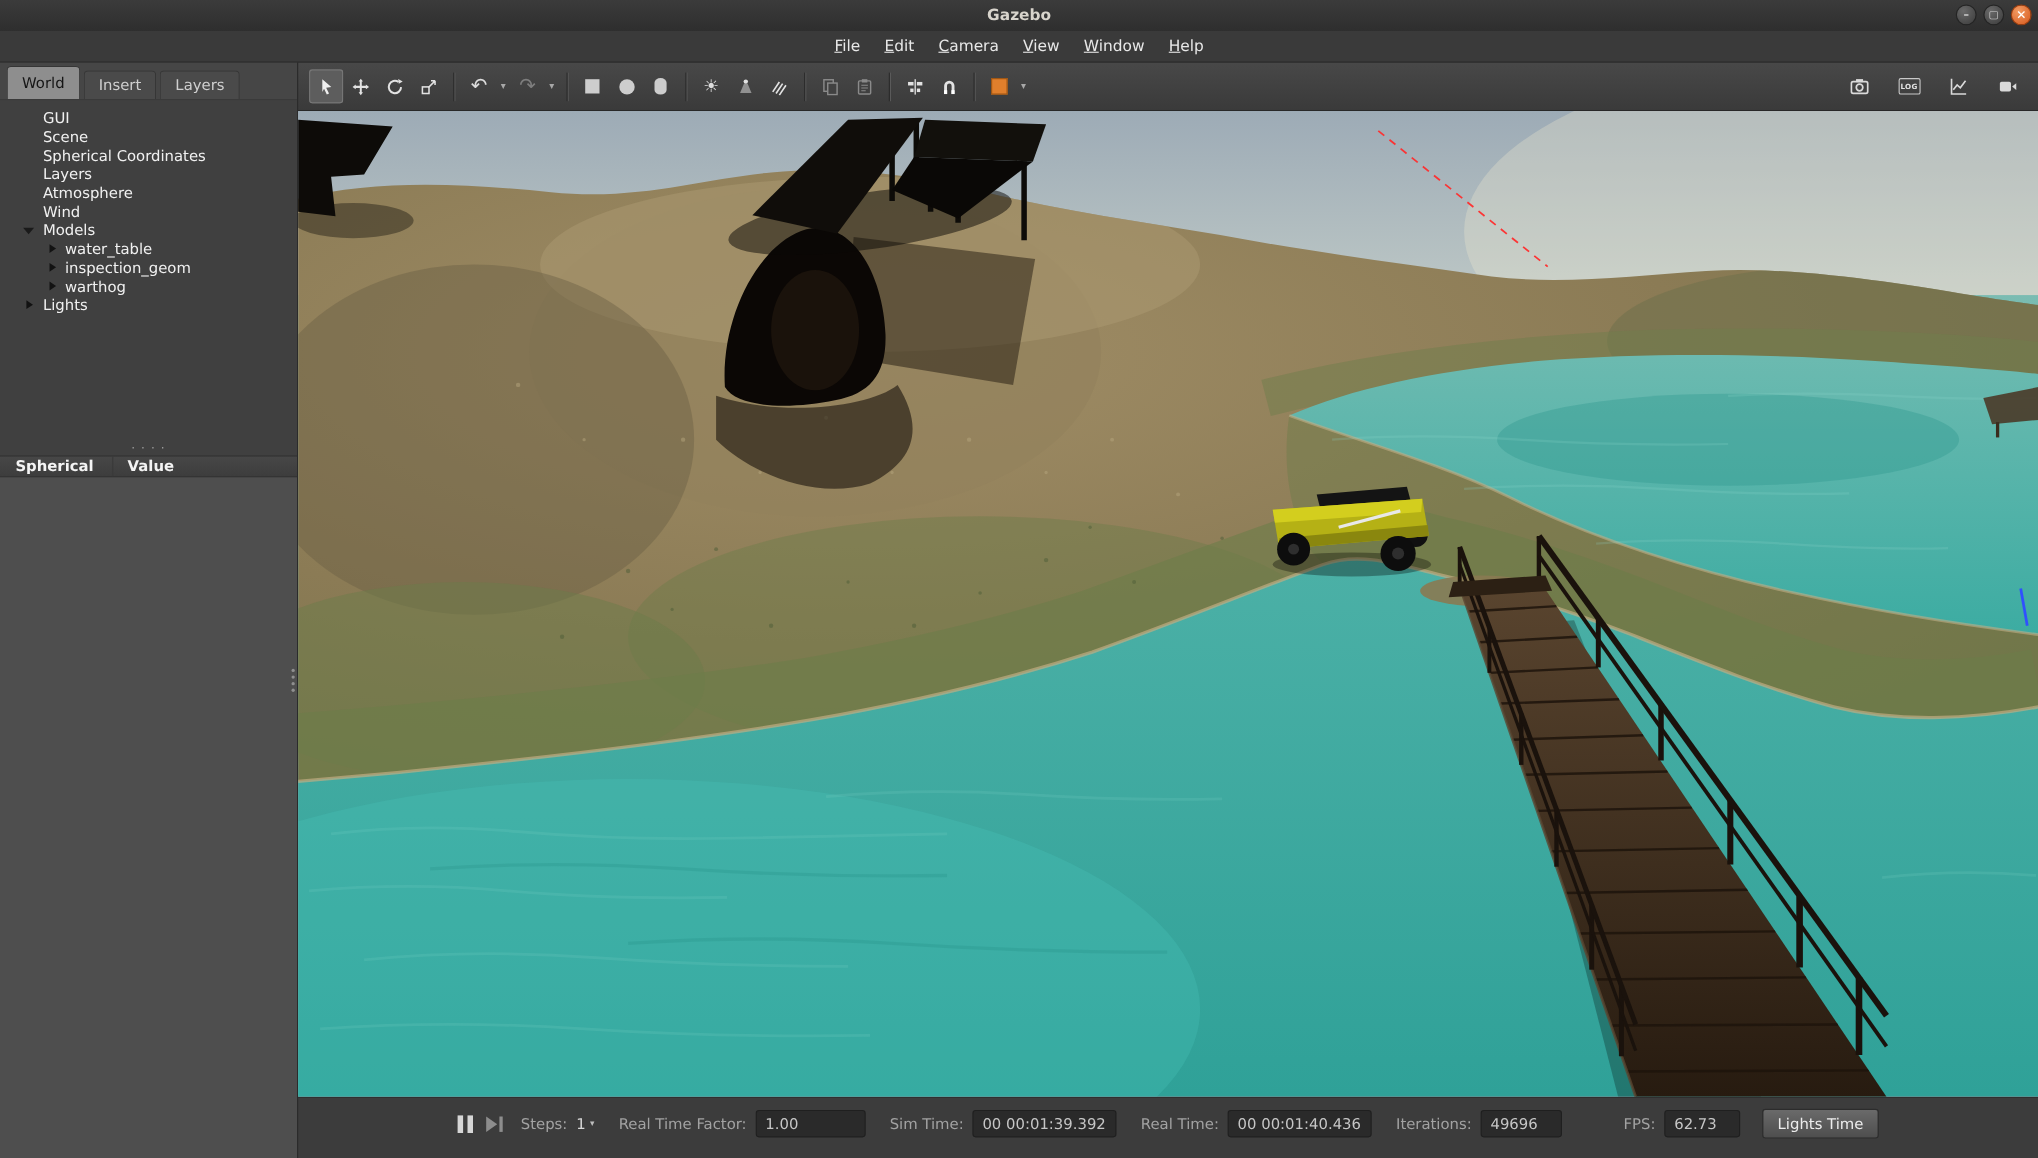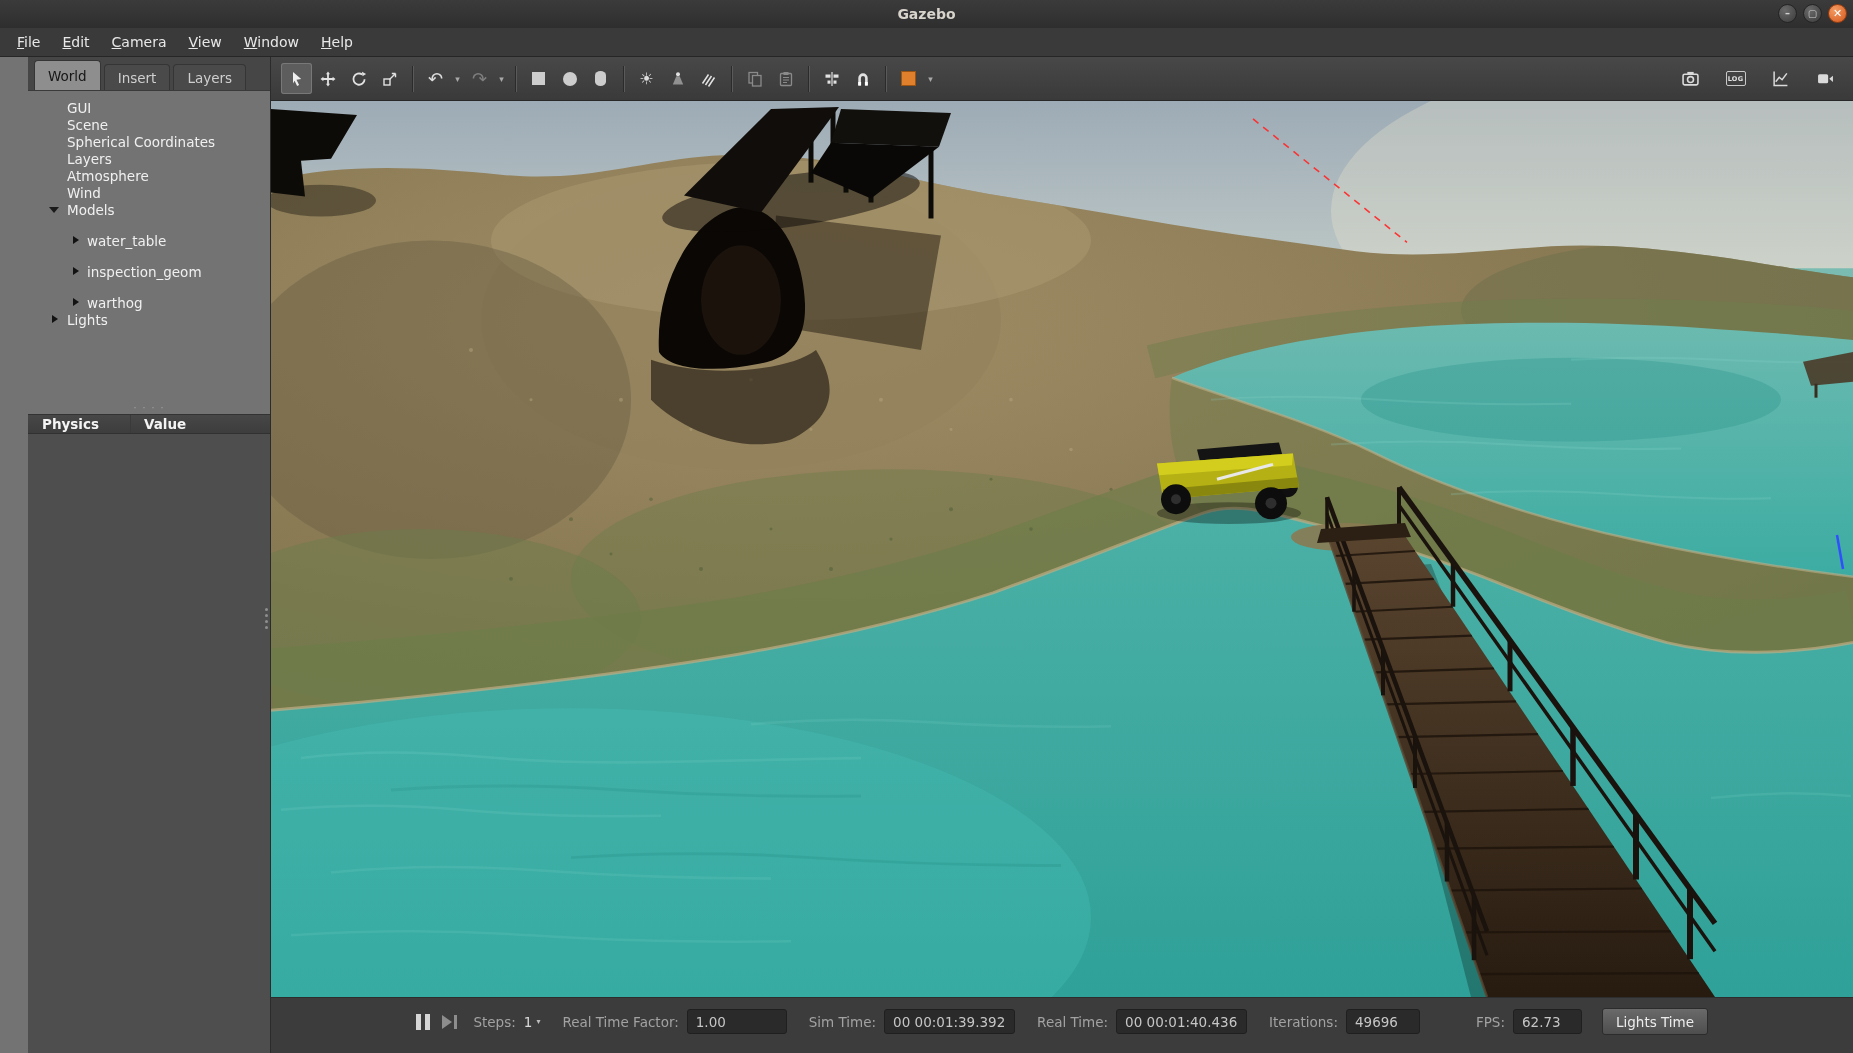--- a/index.html
+++ b/index.html
@@ -9,35 +9,35 @@
 
   
   .titlebar{height:28px;flex:0 0 auto;background:linear-gradient(#3b3b3b,#2e2e2e);position:relative;
     display:flex;align-items:center;justify-content:center;color:#d8d4cc;font-size:14px;font-weight:bold;}
   .win-controls{position:absolute;right:6px;top:4px;display:flex;gap:6px;}
   .wbtn{width:19px;height:19px;border-radius:50%;background:radial-gradient(circle at 35% 30%,#6a6a6a,#3a3a3a);
     border:1px solid #242424;color:#cfcfcf;font-size:10px;display:flex;align-items:center;justify-content:center;line-height:1;}
   .wbtn.close{background:radial-gradient(circle at 35% 30%,#f49c63,#d4571c);border-color:#9c3f10;color:#fff;font-size:11px;}
 
   
-  .menubar{height:29px;flex:0 0 auto;background:#3a3a3a;border-bottom:1px solid #262626;display:flex;align-items:center;padding:0 6px;}
+  .menubar{height:29px;flex:0 0 auto;background:#3a3a3a;border-bottom:1px solid #262626;display:flex;align-items:center;padding:0 6px;justify-content:center;}
   .menu-item{padding:4px 11px;color:#e8e8e8;font-size:14px;cursor:default;}
 
   
   .main{flex:1;display:flex;min-height:0;}
 
   
-  .sidebar{width:271px;flex:0 0 271px;background:#737373;border-right:1px solid #2b2b2b;display:flex;flex-direction:column;position:relative;padding-left:28px;}
+  .sidebar{width:271px;flex:0 0 271px;background:#404040;border-right:1px solid #2b2b2b;display:flex;flex-direction:column;position:relative;}
   .tabbar{height:34px;flex:0 0 auto;background:#464646;display:flex;align-items:flex-end;padding:0 6px;gap:3px;border-bottom:1px solid #3a3a3a;}
   .tab{height:26px;padding:0 13px;display:flex;align-items:center;font-size:13.5px;border:1px solid #353535;border-bottom:none;
     border-radius:4px 4px 0 0;background:#4a4a4a;color:#cfcfcf;}
   .tab.active{background:#8e8e8e;color:#161616;height:30px;}
   .tree{padding-top:8px;height:310px;flex:0 0 auto;overflow:hidden;}
   .tree-item{position:relative;height:17px;display:flex;align-items:center;font-size:13.5px;color:#f0f0f0;padding-left:39px;white-space:nowrap;}
-  .tree-item.child{padding-left:59px;margin-top:14px;}
+  .tree-item.child{padding-left:59px;}
   .arr{position:absolute;width:0;height:0;}
   .arr.down{left:21px;top:6px;border-left:5px solid transparent;border-right:5px solid transparent;border-top:6px solid #1a1a1a;}
   .arr.right{left:24px;top:4px;border-top:4.5px solid transparent;border-bottom:4.5px solid transparent;border-left:6px solid #121212;}
   .tree-item.child .arr.right{left:45px;}
   .hsplit{height:13px;display:flex;align-items:center;justify-content:center;}
   .hsplit::before{content:"· · · ·";color:#9e9e9e;font-size:11px;letter-spacing:1px;line-height:0;}
   .prop-header{height:20px;flex:0 0 auto;background:linear-gradient(#474747,#3d3d3d);border-top:1px solid #333;border-bottom:1px solid #313131;
     display:flex;font-size:13.5px;font-weight:bold;color:#f4f4f4;}
   .prop-col1{width:103px;padding-left:14px;border-right:1px solid #3a3a3a;display:flex;align-items:center;}
   .prop-col2{flex:1;padding-left:13px;display:flex;align-items:center;}
@@ -156,21 +156,21 @@
           </div>
         <div class="tree-item">
             <span class="arr right" style="left:24px;"></span>
             <span class="label">Lights</span>
           </div>
       </div>
 
       <div class="hsplit"></div>
 
       <div class="prop-header">
-        <div class="prop-col1">Physics</div>
+        <div class="prop-col1">Spherical</div>
         <div class="prop-col2">Value</div>
       </div>
       <div class="prop-body"></div>
 
       <div class="vdots">
           <i></i>
           <i></i>
           <i></i>
           <i></i>
         </div>

